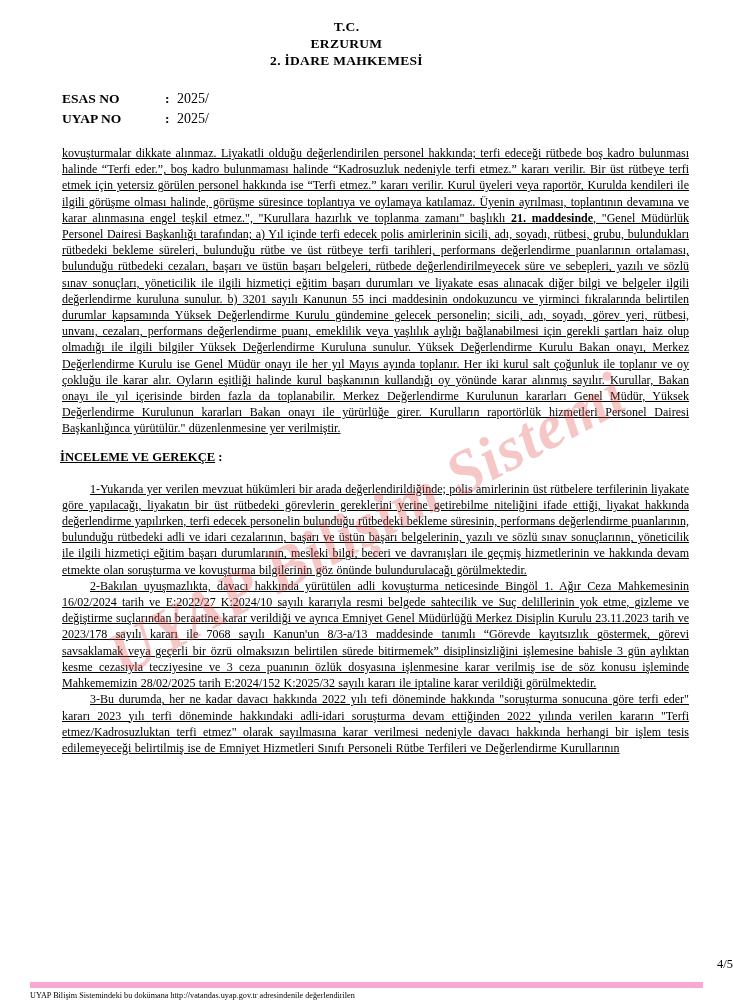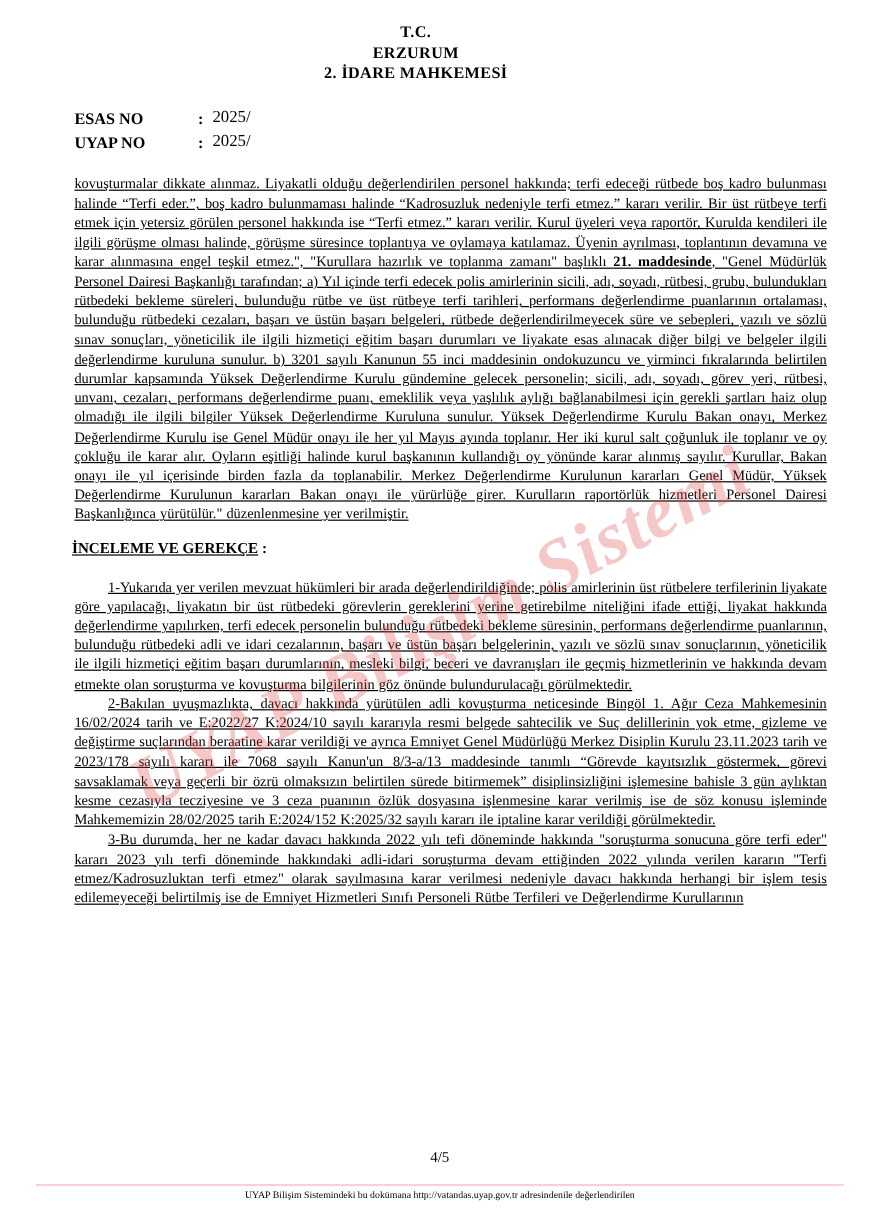--- a/index.html
+++ b/index.html
@@ -106,34 +106,34 @@
     pointer-events: none;
     user-select: none;
   }
 
   
   .page-number {
     position: absolute;
     left: 0;
     right: 0;
     bottom: 36px;
-    text-align: center;
+    text-align: right;
     font-size: 12.5px;
   }
 
   
   .footer {
     position: absolute;
     left: 30px;
     right: 30px;
     bottom: 8px;
-    border-top: 1px solid #f9a8d4;
+    border-top: 6px solid #f9a8d4;
     padding-top: 3px;
     display: flex;
-    justify-content: center;
+    justify-content: flex-start;
     font-size: 8.2px;
     font-family: "Liberation Serif", serif;
   }
   .footer .left { text-align: left; }
   .footer .right { text-align: right; }
 </style>
 </head>
 <body>
 
 <div class="page">

